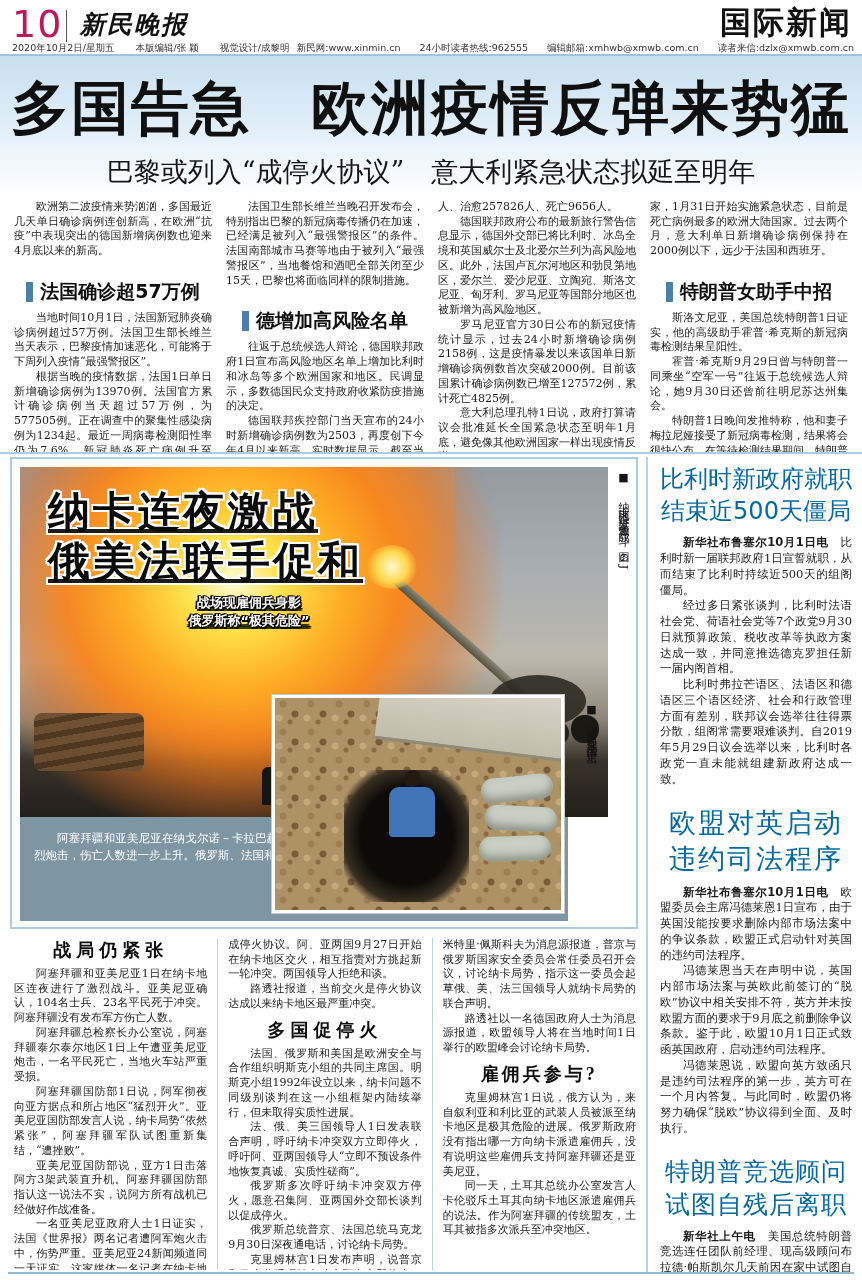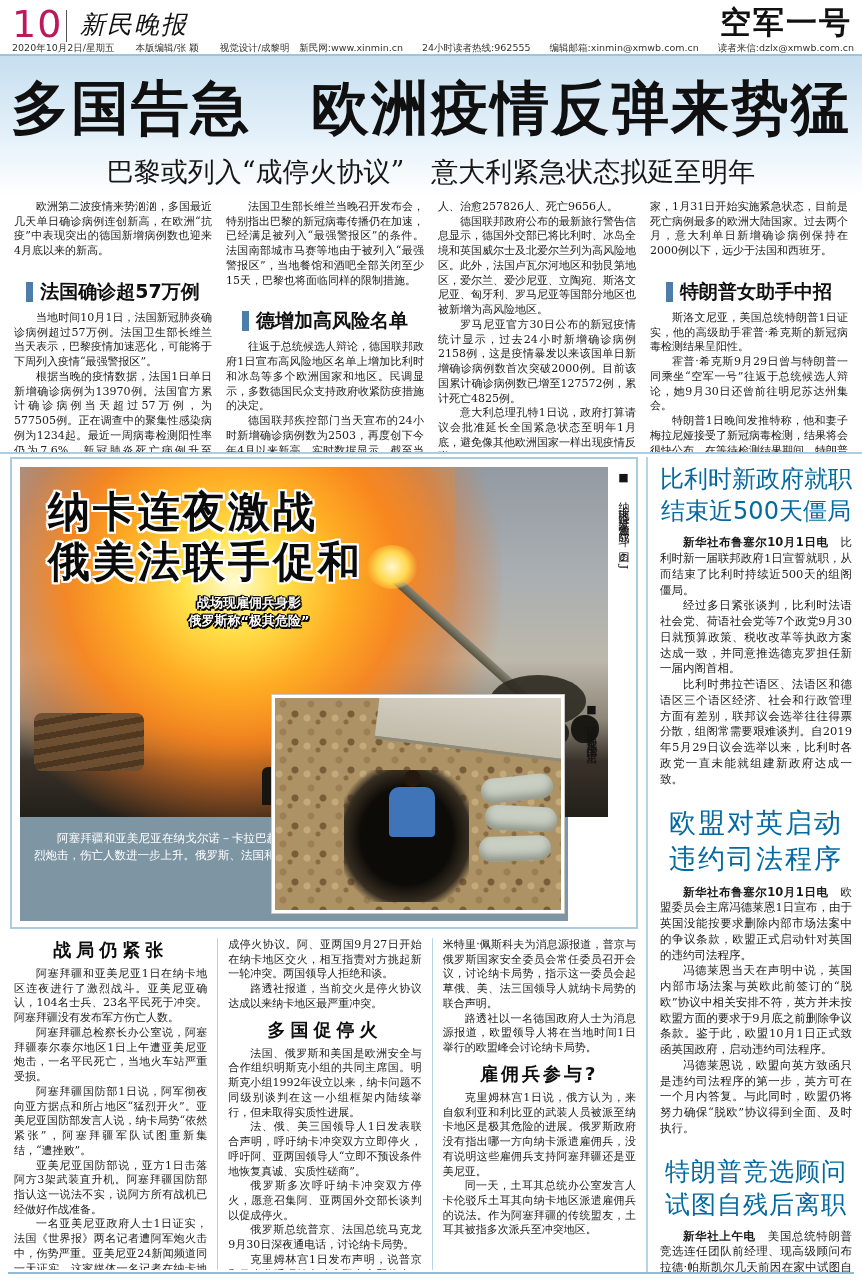--- a/index.html
+++ b/index.html
@@ -2,21 +2,21 @@
 <html><head>
 <meta charset="utf-8">
 <style>
   html,body{margin:0;padding:0;}
   body{width:862px;height:1280px;position:relative;background:#ffffff;color:#1c1c1c;
        font-family:"DejaVu Sans",sans-serif;overflow:hidden;}
   .abs{position:absolute;}
   
   .pagenum{left:12px;top:2px;font-size:38px;font-weight:400;letter-spacing:1px;color:#be185d;}
   .mast-div{left:66px;top:10px;width:1px;height:32px;background:#555;}
-  .papername{left:80px;top:8px;font-size:25px;font-weight:400;font-family:"DejaVu Serif",serif;
+  .papername{left:80px;top:8px;font-size:25px;font-weight:700;font-family:"DejaVu Serif",serif;
              font-style:italic;letter-spacing:2px;color:#111;}
   .sectionname{right:10px;top:2px;font-size:31px;font-weight:700;color:#111;letter-spacing:2px;}
   .dateline{top:42px;left:12px;font-size:9.5px;color:#333;white-space:nowrap;}
   .dateline span{margin-right:18px;}
   .contactline{top:42px;right:8px;font-size:9.5px;color:#333;white-space:nowrap;}
   .contactline span{margin-left:16px;}
   .toprule{left:0;top:54px;width:862px;height:2px;background:#9cc4de;}
   
   .banner{left:0;top:56px;width:862px;height:140px;
           background:linear-gradient(180deg,#c7dff0 0%,#e3f0f9 55%,#ffffff 100%);}
@@ -47,21 +47,21 @@
   .muzzle{left:346px;top:78px;width:52px;height:44px;border-radius:50%;
           background:radial-gradient(circle,#fff8cf 0%,#ffd84e 45%,rgba(255,170,40,0) 75%);}
   .mount{left:470px;top:208px;width:96px;height:52px;border-radius:50%;background:#2c2a21;opacity:.9;}
   .treeline{left:392px;top:252px;width:10px;height:10px;border-radius:50%;background:#1f1d15;
             box-shadow:22px 6px 0 6px #23211a,48px 2px 0 8px #1d1b14,78px 8px 0 7px #262419,
                        108px 4px 0 9px #1c1a13,140px 9px 0 7px #24221b,168px 5px 0 9px #1a1812;}
   .logs{left:14px;top:246px;width:110px;height:58px;
         background:repeating-linear-gradient(170deg,#6b4e31 0 8px,#4b351f 8px 14px);border-radius:8px;opacity:.95;}
   .soldier1{left:242px;top:300px;width:16px;height:38px;background:#17150f;border-radius:6px 6px 0 0;}
   .soldier2{left:300px;top:306px;width:14px;height:32px;background:#1b1912;border-radius:6px 6px 0 0;}
-  .f-heads{left:28px;top:20px;width:420px;}
+  .f-heads{left:28px;top:20px;width:420px;text-decoration:underline;}
   .f-h{font-size:42px;font-weight:800;color:#0b0b0b;line-height:1.18;white-space:nowrap;letter-spacing:3px;
        text-shadow:-2px 0 #fff,2px 0 #fff,0 -2px #fff,0 2px #fff,-2px -2px #fff,2px 2px #fff,-2px 2px #fff,2px -2px #fff;}
   .f-s{font-size:13px;font-weight:700;color:#ffffff;line-height:1.35;text-align:center;white-space:nowrap;
        text-shadow:-1.5px 0 #000,1.5px 0 #000,0 -1.5px #000,0 1.5px #000,-1.5px -1.5px #000,1.5px 1.5px #000;}
   .f-subwrap{margin-top:8px;width:330px;margin-left:36px;}
   .capband{left:8px;top:358px;width:548px;height:104px;background:#7e95a4;box-sizing:border-box;
            padding:13px 14px 8px 14px;color:#ffffff;font-size:11.5px;line-height:1.52;
            text-align:justify;text-indent:2em;font-family:"DejaVu Serif",serif;}
   .inset{left:260px;top:236px;width:292px;height:218px;border:3px solid #ffffff;box-sizing:border-box;
          overflow:hidden;background-color:#ad9265;box-shadow:0 0 0 1px #c9c9c9;
@@ -81,50 +81,50 @@
   .vcap{writing-mode:vertical-rl;font-size:11px;color:#141414;letter-spacing:3px;line-height:13px;
         font-family:"DejaVu Serif",serif;}
   .vcap1{right:6px;top:12px;height:336px;width:22px;}
   .vcap2{right:38px;top:244px;height:82px;width:46px;letter-spacing:2px;}
   
   .battle{left:14px;top:938px;width:622px;height:332px;display:flex;overflow:hidden;}
   .bcol{flex:1;min-width:0;}
   .bcol2,.bcol3{border-left:1px solid #b7d4e6;padding-left:10px;}
   .bcol1,.bcol2{padding-right:10px;}
   .bhead{margin:6px 0 5px;font-size:18px;font-weight:700;text-align:center;letter-spacing:5px;
-         color:#0e0e0e;white-space:nowrap;}
+         color:#0e0e0e;white-space:nowrap;font-family:Liberation Serif, serif;}
   .bhead.first{margin-top:0;}
   
   .sb-divider{left:646px;top:457px;width:2px;height:815px;background:#b7d4e6;}
   .sidebar{left:660px;top:464px;width:192px;height:808px;overflow:hidden;}
   .sbh{text-align:center;font-weight:400;color:#0369a1;line-height:1.32;margin:0 0 8px 0;}
   .sbh .l{display:block;white-space:nowrap;}
   .sbh1{font-size:24px;}
   .sbh2{font-size:27px;letter-spacing:2px;margin-top:18px;}
   .sbh3{font-size:25px;letter-spacing:1px;margin-top:18px;}
   .sidebar .bp{font-size:11.5px;line-height:1.37;}
   .lead-b{font-weight:700;font-family:"DejaVu Sans",sans-serif;}
   .botrule{left:8px;top:1272px;width:846px;height:2px;background:#8fbcd9;}
 </style>
 </head>
 <body>
 
 <div class="abs pagenum">10</div>
 <div class="abs mast-div"></div>
 <div class="abs papername">新民晚报</div>
-<div class="abs sectionname">空军一号</div>
+<div class="abs sectionname">国际新闻</div>
 <div class="abs dateline">
   <span>2020年10月2日/星期五</span>
   <span>本版编辑/张 颖</span>
   <span>视觉设计/成黎明</span>
 </div>
 <div class="abs contactline">
   <span>新民网:www.xinmin.cn</span>
   <span>24小时读者热线:962555</span>
-  <span>编辑邮箱:xinmin@xmwb.com.cn</span>
+  <span>编辑邮箱:xmhwb@xmwb.com.cn</span>
   <span>读者来信:dzlx@xmwb.com.cn</span>
 </div>
 <div class="abs toprule"></div>
 
 <div class="abs banner">
   <div class="abs banner-h">多国告急　欧洲疫情反弹来势猛</div>
   <div class="abs banner-s">巴黎或列入“成停火协议”　意大利紧急状态拟延至明年</div>
 </div>
 
 <div class="abs topstory">

